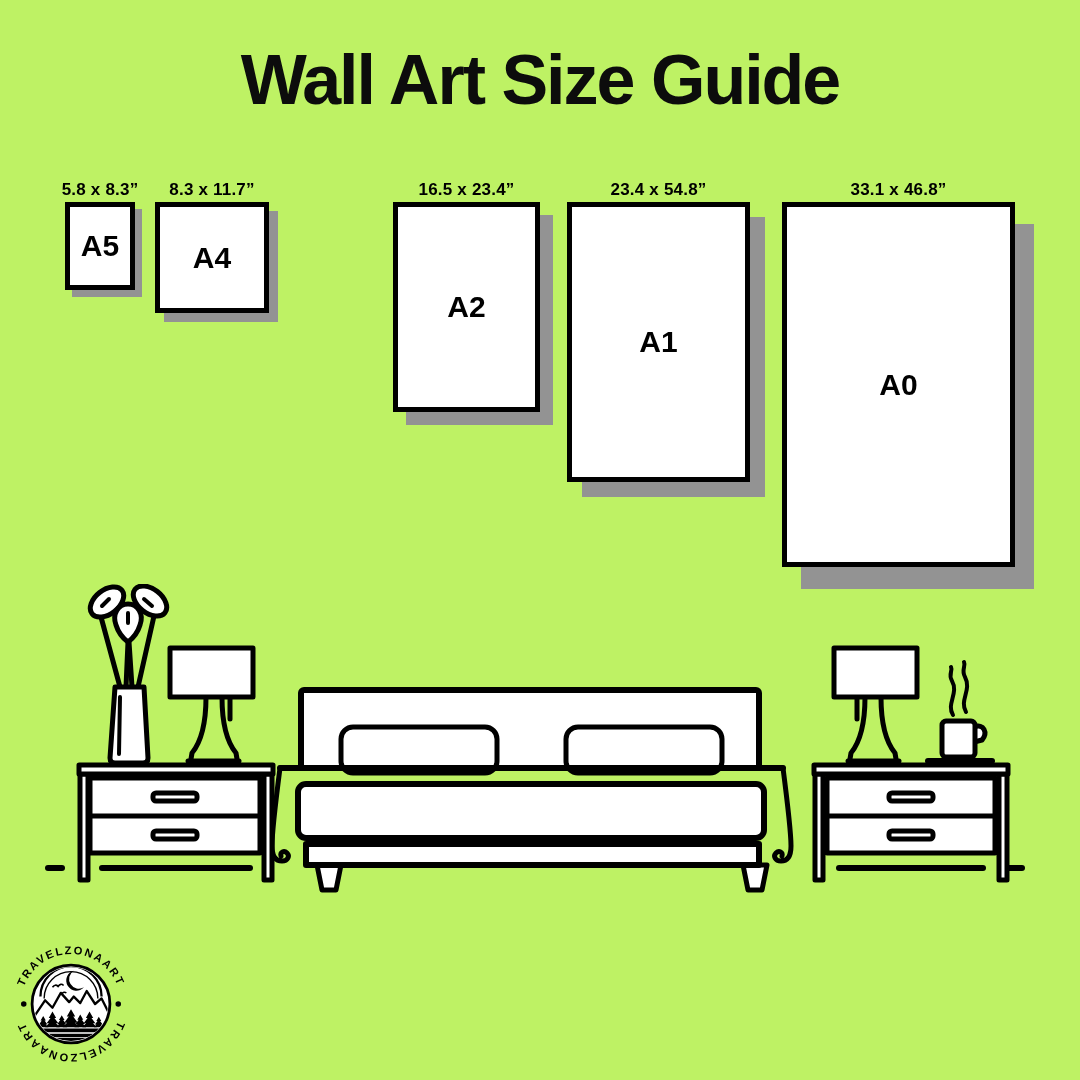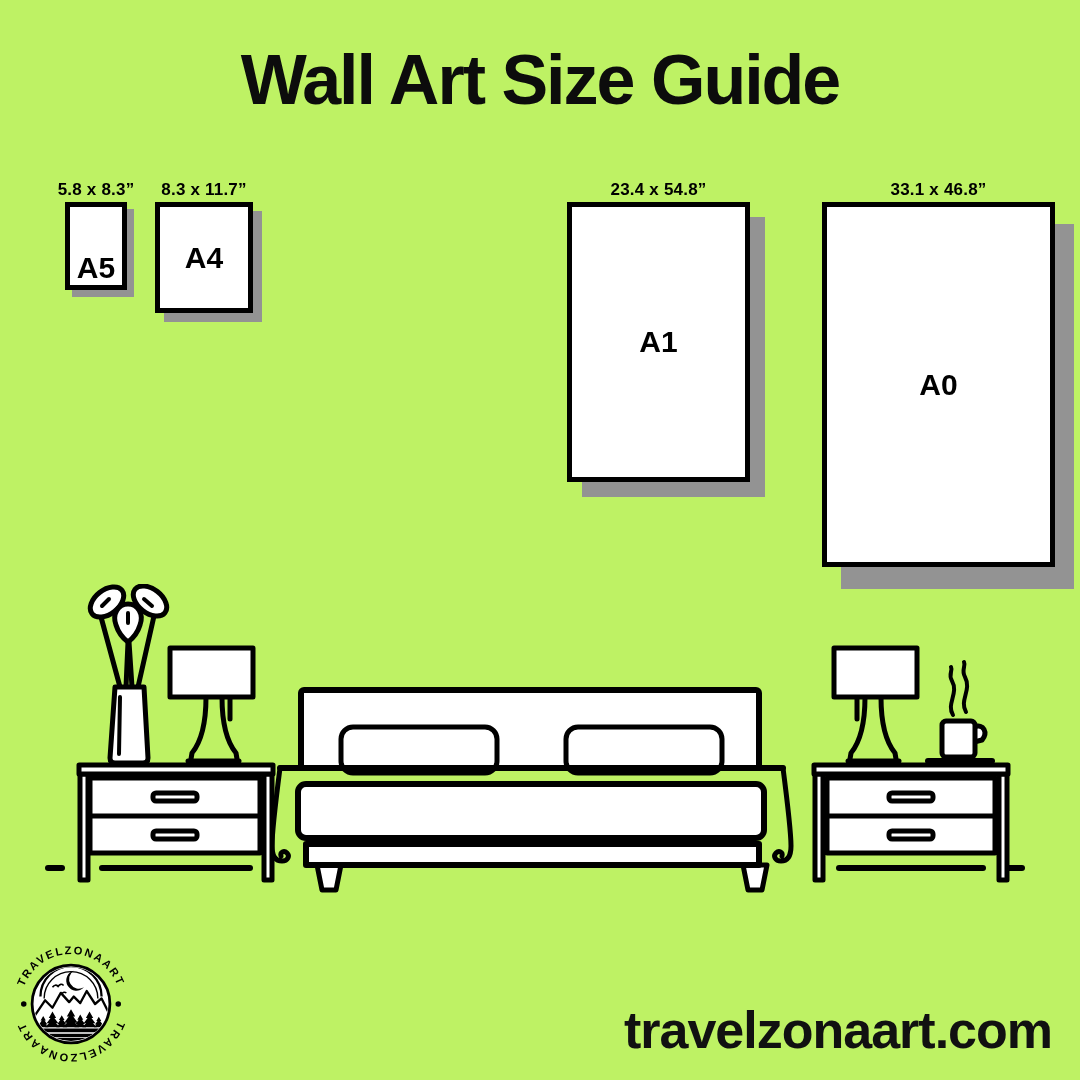--- a/index.html
+++ b/index.html
@@ -15,26 +15,26 @@
   
   .poster{
     position:absolute;box-sizing:border-box;background:#fff;border:5px solid #000;
     display:flex;align-items:center;justify-content:center;
   }
   .poster .code{font-size:30px;font-weight:bold;letter-spacing:0;}
   .poster .dims{
     position:absolute;bottom:100%;margin-bottom:7px;left:50%;transform:translateX(-50%);
     font-size:17px;font-weight:bold;white-space:nowrap;letter-spacing:.2px;
   }
-  .p-a5{left:65px;top:202px;width:62px;height:88px;box-shadow:7px 7px 0 var(--sh);align-items:flex-end;}
-  .p-a4{left:155px;top:202px;width:98px;height:111px;box-shadow:9px 9px 0 var(--sh);}
+  .p-a5{left:65px;top:202px;width:70px;height:88px;box-shadow:7px 7px 0 var(--sh);}
+  .p-a4{left:155px;top:202px;width:114px;height:111px;box-shadow:9px 9px 0 var(--sh);}
   .p-a3{left:262px;top:202px;width:111px;height:161px;box-shadow:11px 11px 0 var(--sh);}
   .p-a2{left:393px;top:202px;width:147px;height:210px;box-shadow:13px 13px 0 var(--sh);}
   .p-a1{left:567px;top:202px;width:183px;height:280px;box-shadow:15px 15px 0 var(--sh);}
-  .p-a0{left:782px;top:202px;width:233px;height:365px;box-shadow:19px 22px 0 var(--sh);margin-left:40px;}
+  .p-a0{left:782px;top:202px;width:233px;height:365px;box-shadow:19px 22px 0 var(--sh);}
   .canvas{--sh:#939393;}
   
   .scene{position:absolute;left:40px;top:584px;width:1000px;height:312px;}
   .scene path,.scene rect,.scene line,.scene ellipse{
     stroke:#000;stroke-width:5;fill:none;stroke-linecap:round;stroke-linejoin:round;
   }
   .scene .wfill{fill:#fff;}
   .scene .w6{stroke-width:6;}
   .scene .w4{stroke-width:4;}
   
@@ -53,20 +53,24 @@
 
   <div class="title">Wall Art Size Guide</div>
 
   <div class="poster p-a5">
     <div class="dims">5.8 x 8.3”</div>
     <div class="code">A5</div>
   </div>
   <div class="poster p-a4">
     <div class="dims">8.3 x 11.7”</div>
     <div class="code">A4</div>
+  </div>
+  <div class="poster p-a2">
+    <div class="dims">16.5 x 23.4”</div>
+    <div class="code">A2</div>
   </div>
   <div class="poster p-a1">
     <div class="dims">23.4 x 54.8”</div>
     <div class="code">A1</div>
   </div>
   <div class="poster p-a0">
     <div class="dims">33.1 x 46.8”</div>
     <div class="code">A0</div>
   </div>
 
@@ -191,15 +195,14 @@
       </g>
       <g fill="#000">
         <rect x="35" y="94.5" width="66" height="4" rx="1.5"></rect>
         <rect x="42" y="100" width="54" height="3.5" rx="1.5"></rect>
         <rect x="33" y="104.5" width="62" height="3.5" rx="1.5"></rect>
         <rect x="50" y="108.5" width="32" height="3" rx="1.5"></rect>
       </g>
     </g>
   </svg>
 
-  <div class="website">travelzonaart.com</div>
 
 </div>
 
 </body></html>

